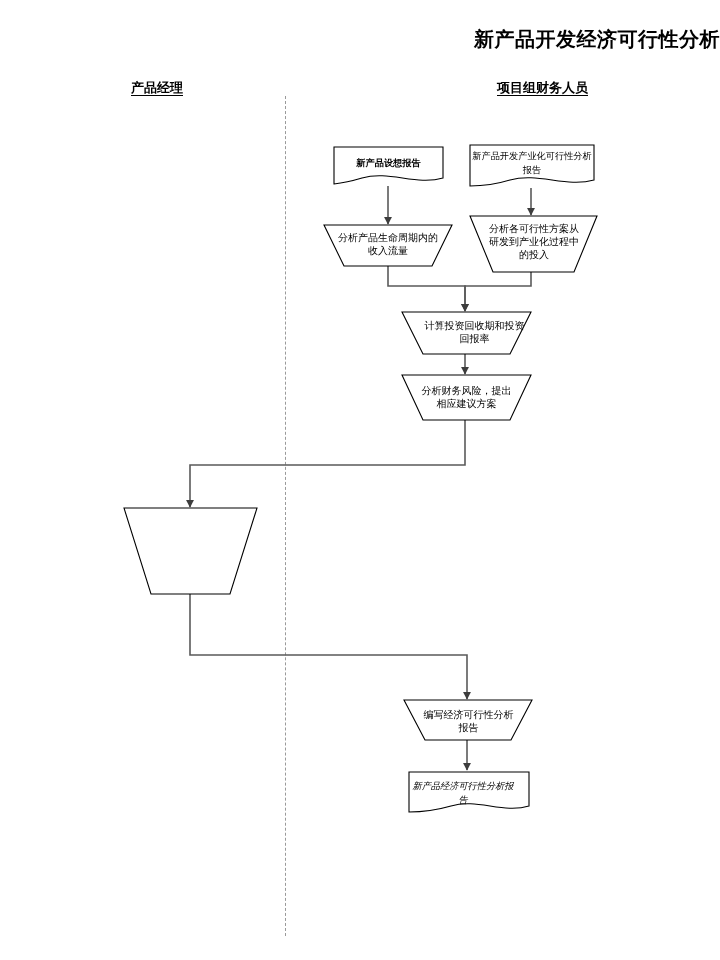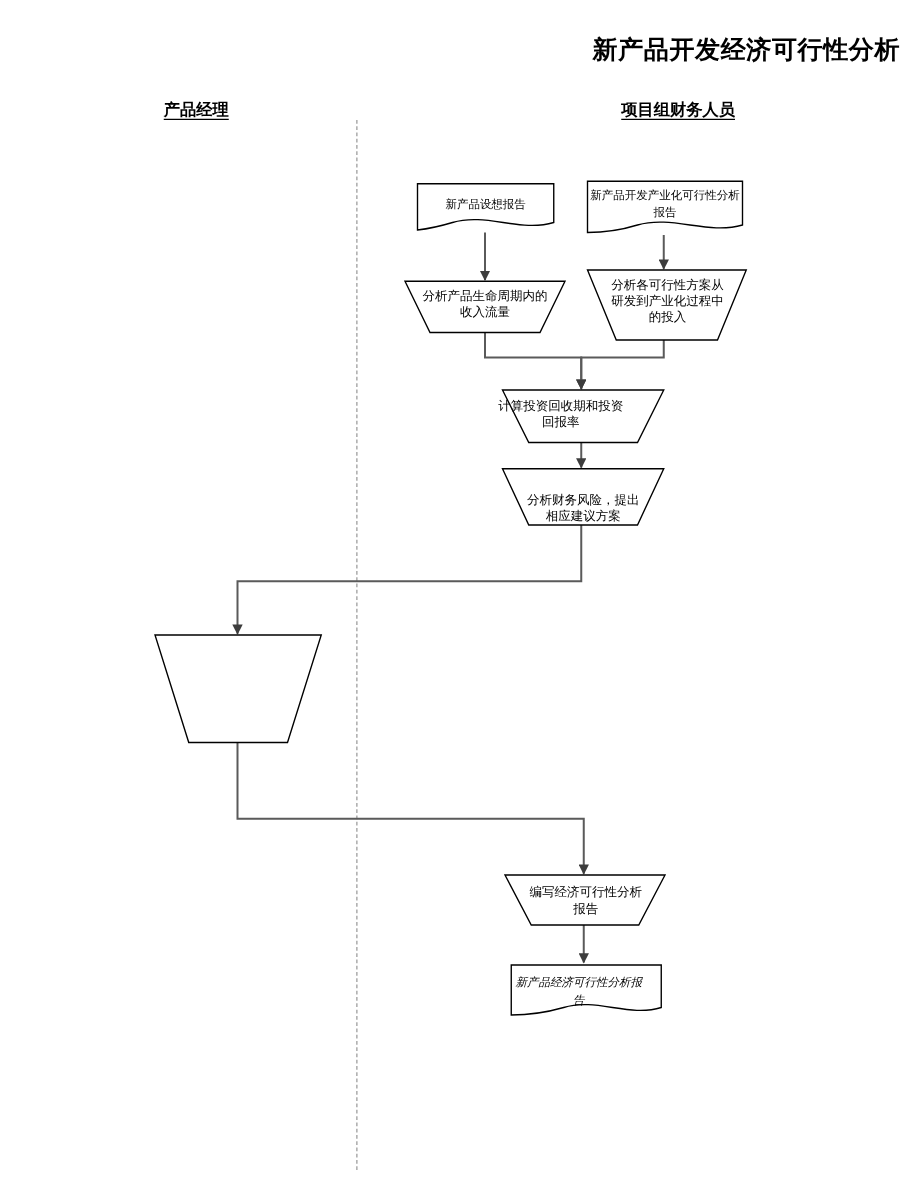--- a/index.html
+++ b/index.html
@@ -136,31 +136,31 @@
       <path d="M 402 375 L 531 375 L 510 420 L 423 420 Z"></path>
 
       <path d="M 124 508 L 257 508 L 230 594 L 151 594 Z"></path>
 
       <path d="M 404 700 L 532 700 L 511 740 L 425 740 Z"></path>
 
       <path d="M 409 772 L 529 772 L 529 806 C 503 814 477 798 451 806 C 437 810 423 812 409 812 Z"></path>
     </g>
   </svg>
 
-  <div class="node-label doc-label" style="left:336px; top:157px; width:105px;">新产品设想报告</div>
+  <div class="node-label doc-label" style="left:336px; top:157px; width:105px;font-weight:bold;">新产品设想报告</div>
 
   <div class="node-label doc-label" style="left:472px; top:150px; width:120px;">新产品开发产业化可行性分析报告</div>
 
   <div class="node-label" style="left:338px; top:231px; width:100px;">分析产品生命周期内的收入流量</div>
 
   <div class="node-label" style="left:488px; top:222px; width:92px;">分析各可行性方案从研发到产业化过程中的投入</div>
 
-  <div class="node-label" style="left:398px; top:319px; width:101px;">计算投资回收期和投资回报率</div>
+  <div class="node-label" style="left:424px; top:319px; width:101px;">计算投资回收期和投资回报率</div>
 
-  <div class="node-label" style="left:419px; top:394px; width:95px;">分析财务风险，提出相应建议方案</div>
+  <div class="node-label" style="left:419px; top:384px; width:95px;">分析财务风险，提出相应建议方案</div>
 
 
   <div class="node-label" style="left:419px; top:708px; width:99px;">编写经济可行性分析报告</div>
 
   <div class="node-label doc-label" style="left:411px; top:780px; width:104px;font-style:italic;">新产品经济可行性分析报告</div>
 
 
 </div>
 
 </body></html>

